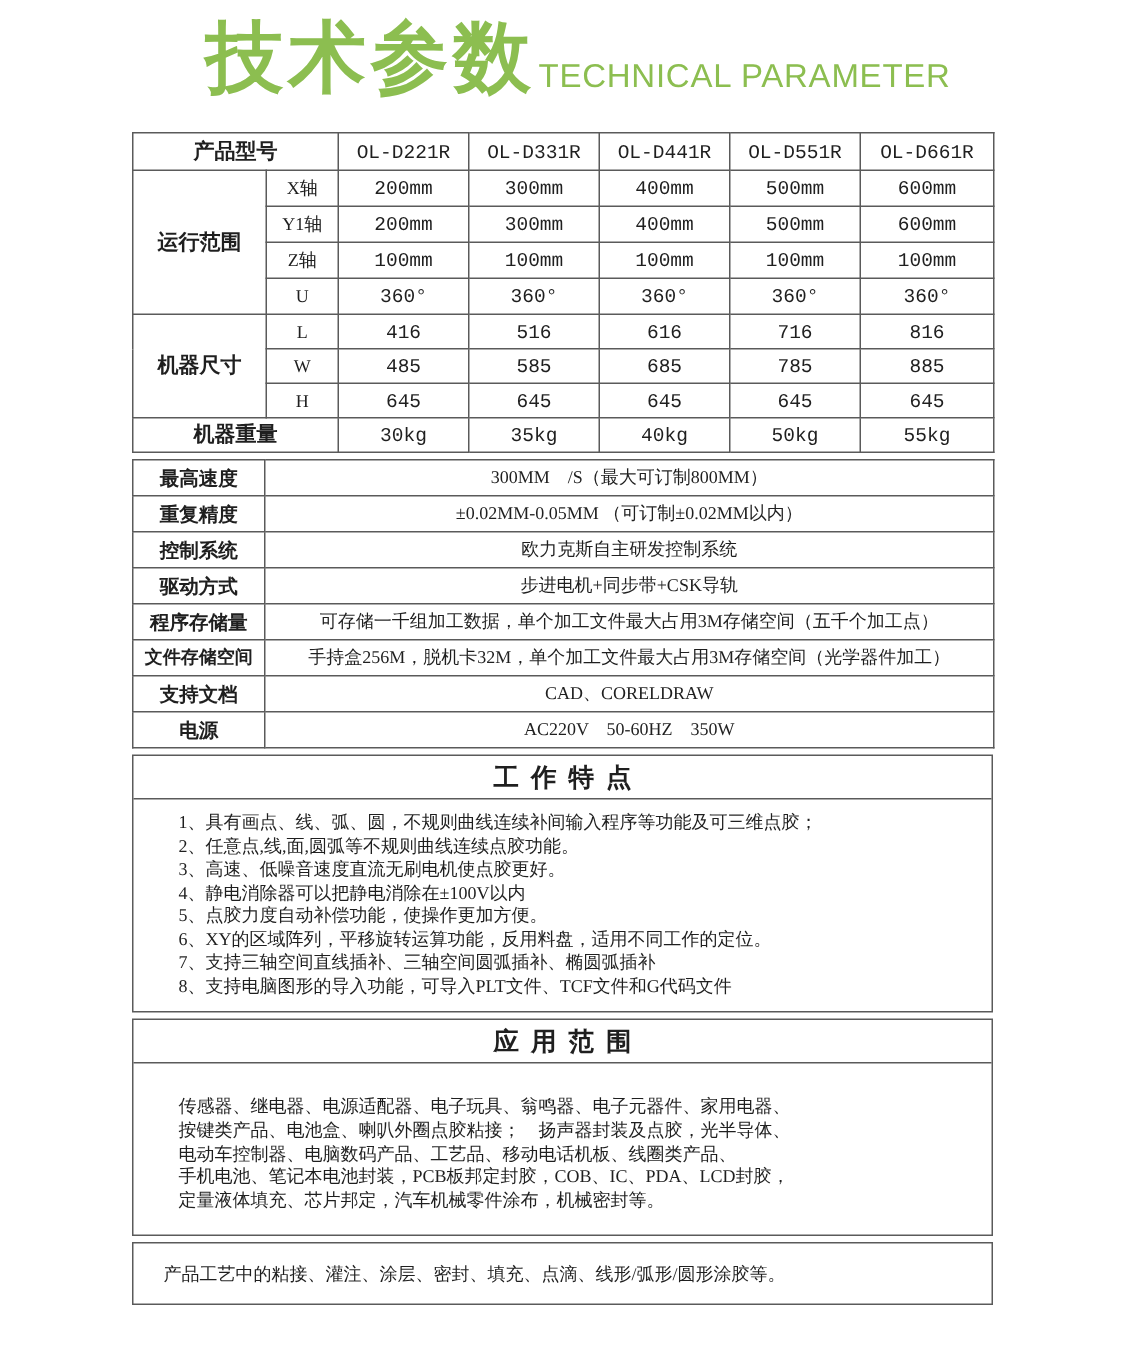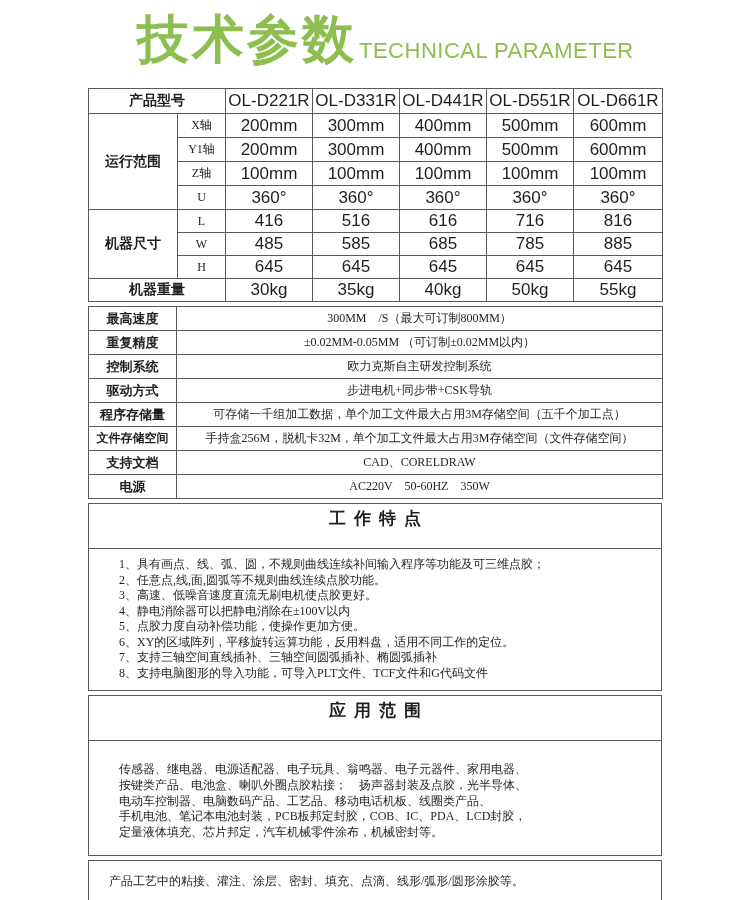--- a/index.html
+++ b/index.html
@@ -35,35 +35,35 @@
   
   .content{position:absolute;left:88px;top:88px;width:574px;}
 
   table{border-collapse:collapse;table-layout:fixed;width:574px;}
   td{
     border:1px solid var(--border);
     text-align:center;vertical-align:middle;
     font-size:12px;overflow:hidden;
   }
   .lbl{font-weight:700;font-size:13px;}
-  .mono{font-family:Liberation Sans, sans-serif;font-size:17px;}
+  .mono{font-family:Liberation Mono, monospace;font-size:13px;}
   .r25{height:25px}.r24{height:24px}.r23{height:23px}
   .tableB{margin-top:4px;padding-left:40px;}
   .tableB td{height:24px;}
   .tableB .val{font-size:12px;margin-left:32px;}
 
   
   .section{
     border:1px solid var(--border);
     margin-top:4px;width:574px;
   }
   .section-header{
     text-align:center;font-weight:700;font-size:17px;
     letter-spacing:8px;text-indent:8px;
-    padding:3px 0 18px 0;
+    padding:3px 0 2px 0;
     border-bottom:1px solid var(--border);
   }
   .feature-list{
     padding:8px 8px 9px 30px;
     font-size:12px;line-height:15.5px;
   }
   .app-text{
     padding:21px 8px 14px 30px;
     font-size:12px;line-height:15.8px;
   }
@@ -193,21 +193,21 @@
       <tr>
         <td class="lbl">驱动方式</td>
         <td class="val">步进电机+同步带+CSK导轨</td>
       </tr>
       <tr>
         <td class="lbl">程序存储量</td>
         <td class="val">可存储一千组加工数据，单个加工文件最大占用3M存储空间（五千个加工点）</td>
       </tr>
       <tr>
         <td class="lbl" style="font-size:12px">文件存储空间</td>
-        <td class="val">手持盒256M，脱机卡32M，单个加工文件最大占用3M存储空间（文件存储空间）</td>
+        <td class="val">手持盒256M，脱机卡32M，单个加工文件最大占用3M存储空间（光学器件加工）</td>
       </tr>
       <tr>
         <td class="lbl">支持文档</td>
         <td class="val">CAD、CORELDRAW</td>
       </tr>
       <tr>
         <td class="lbl">电源</td>
         <td class="val">AC220V　50-60HZ　350W</td>
       </tr>
     </tbody>

